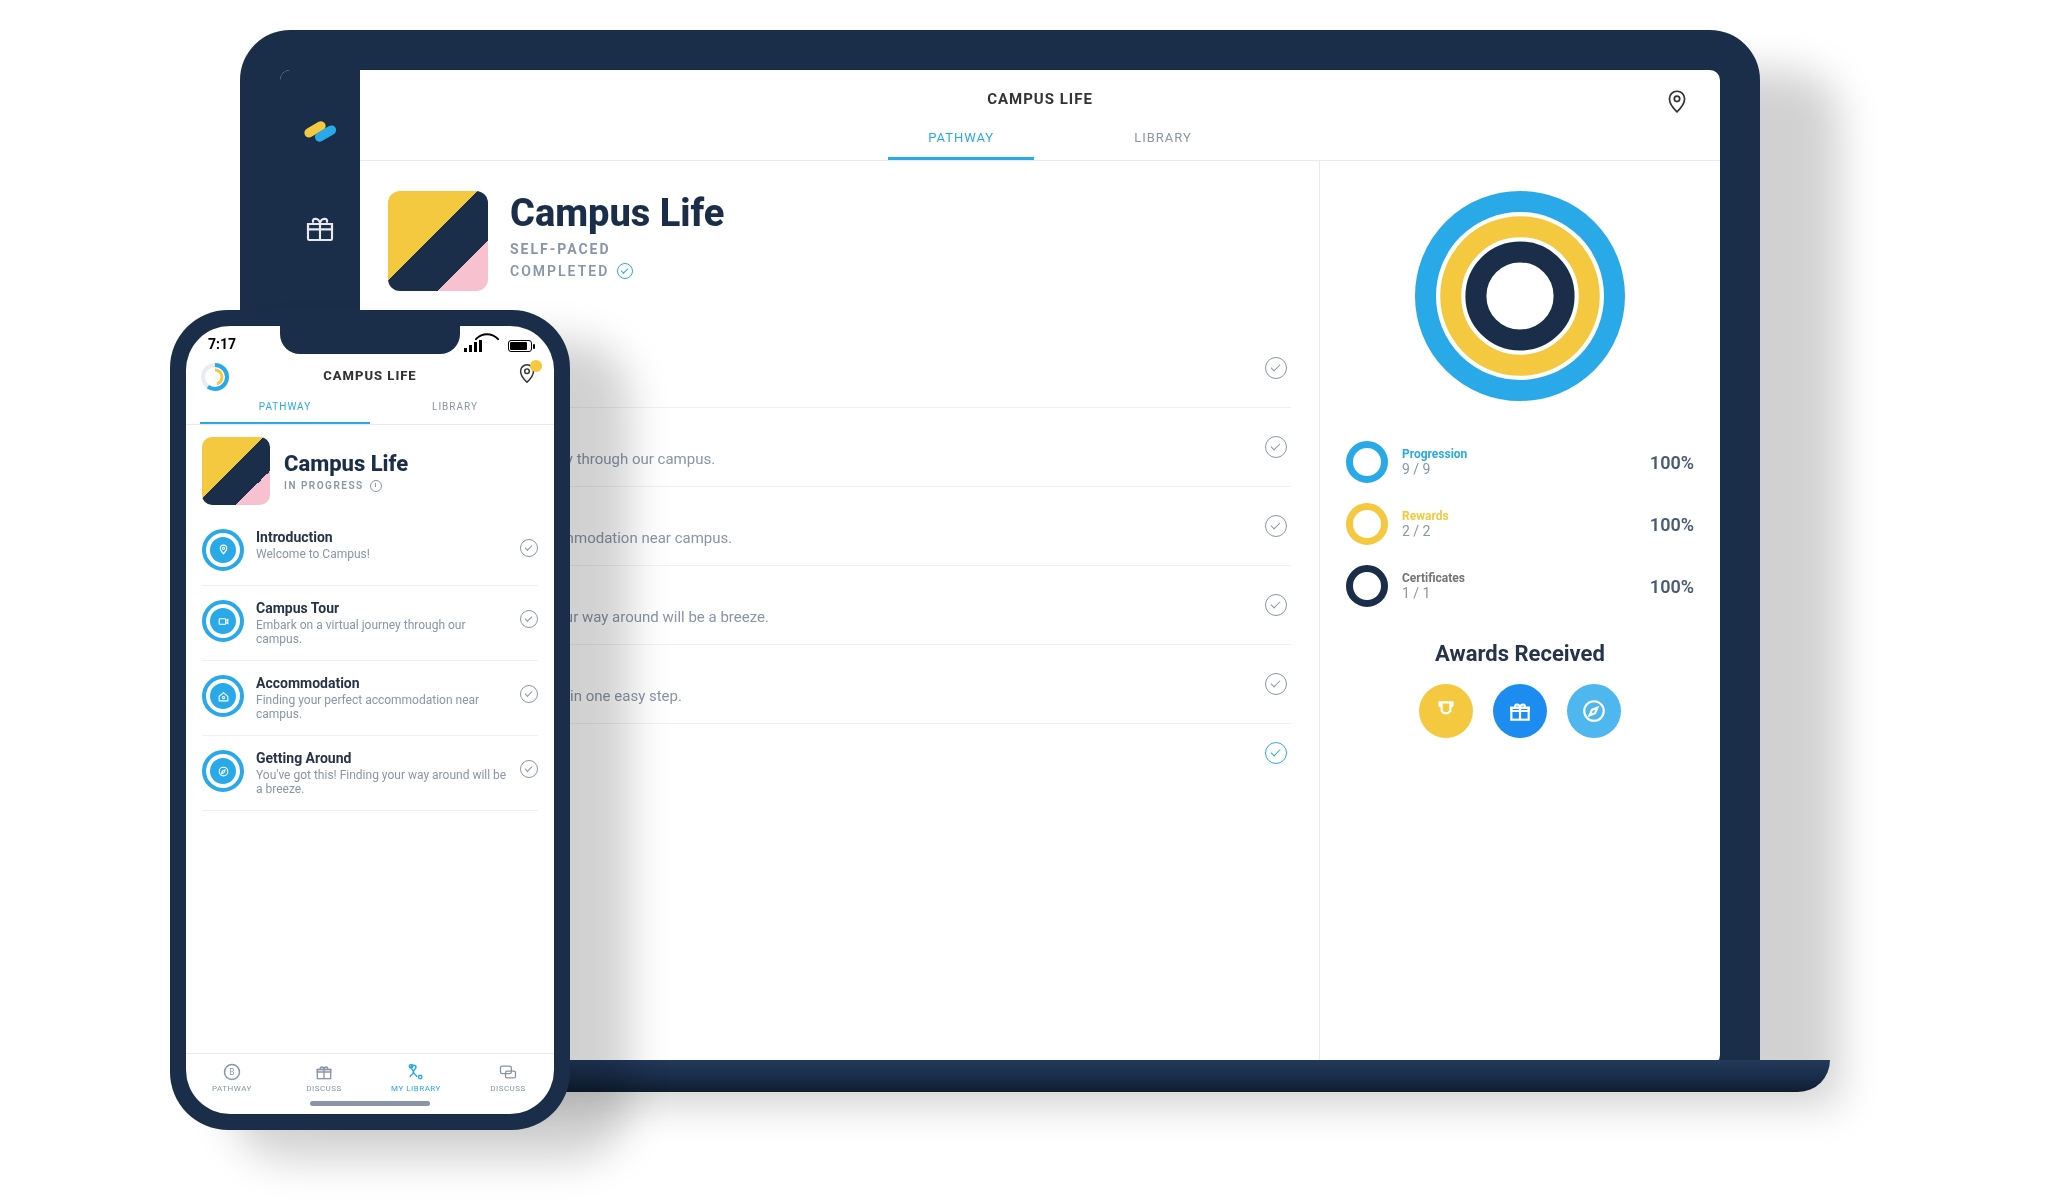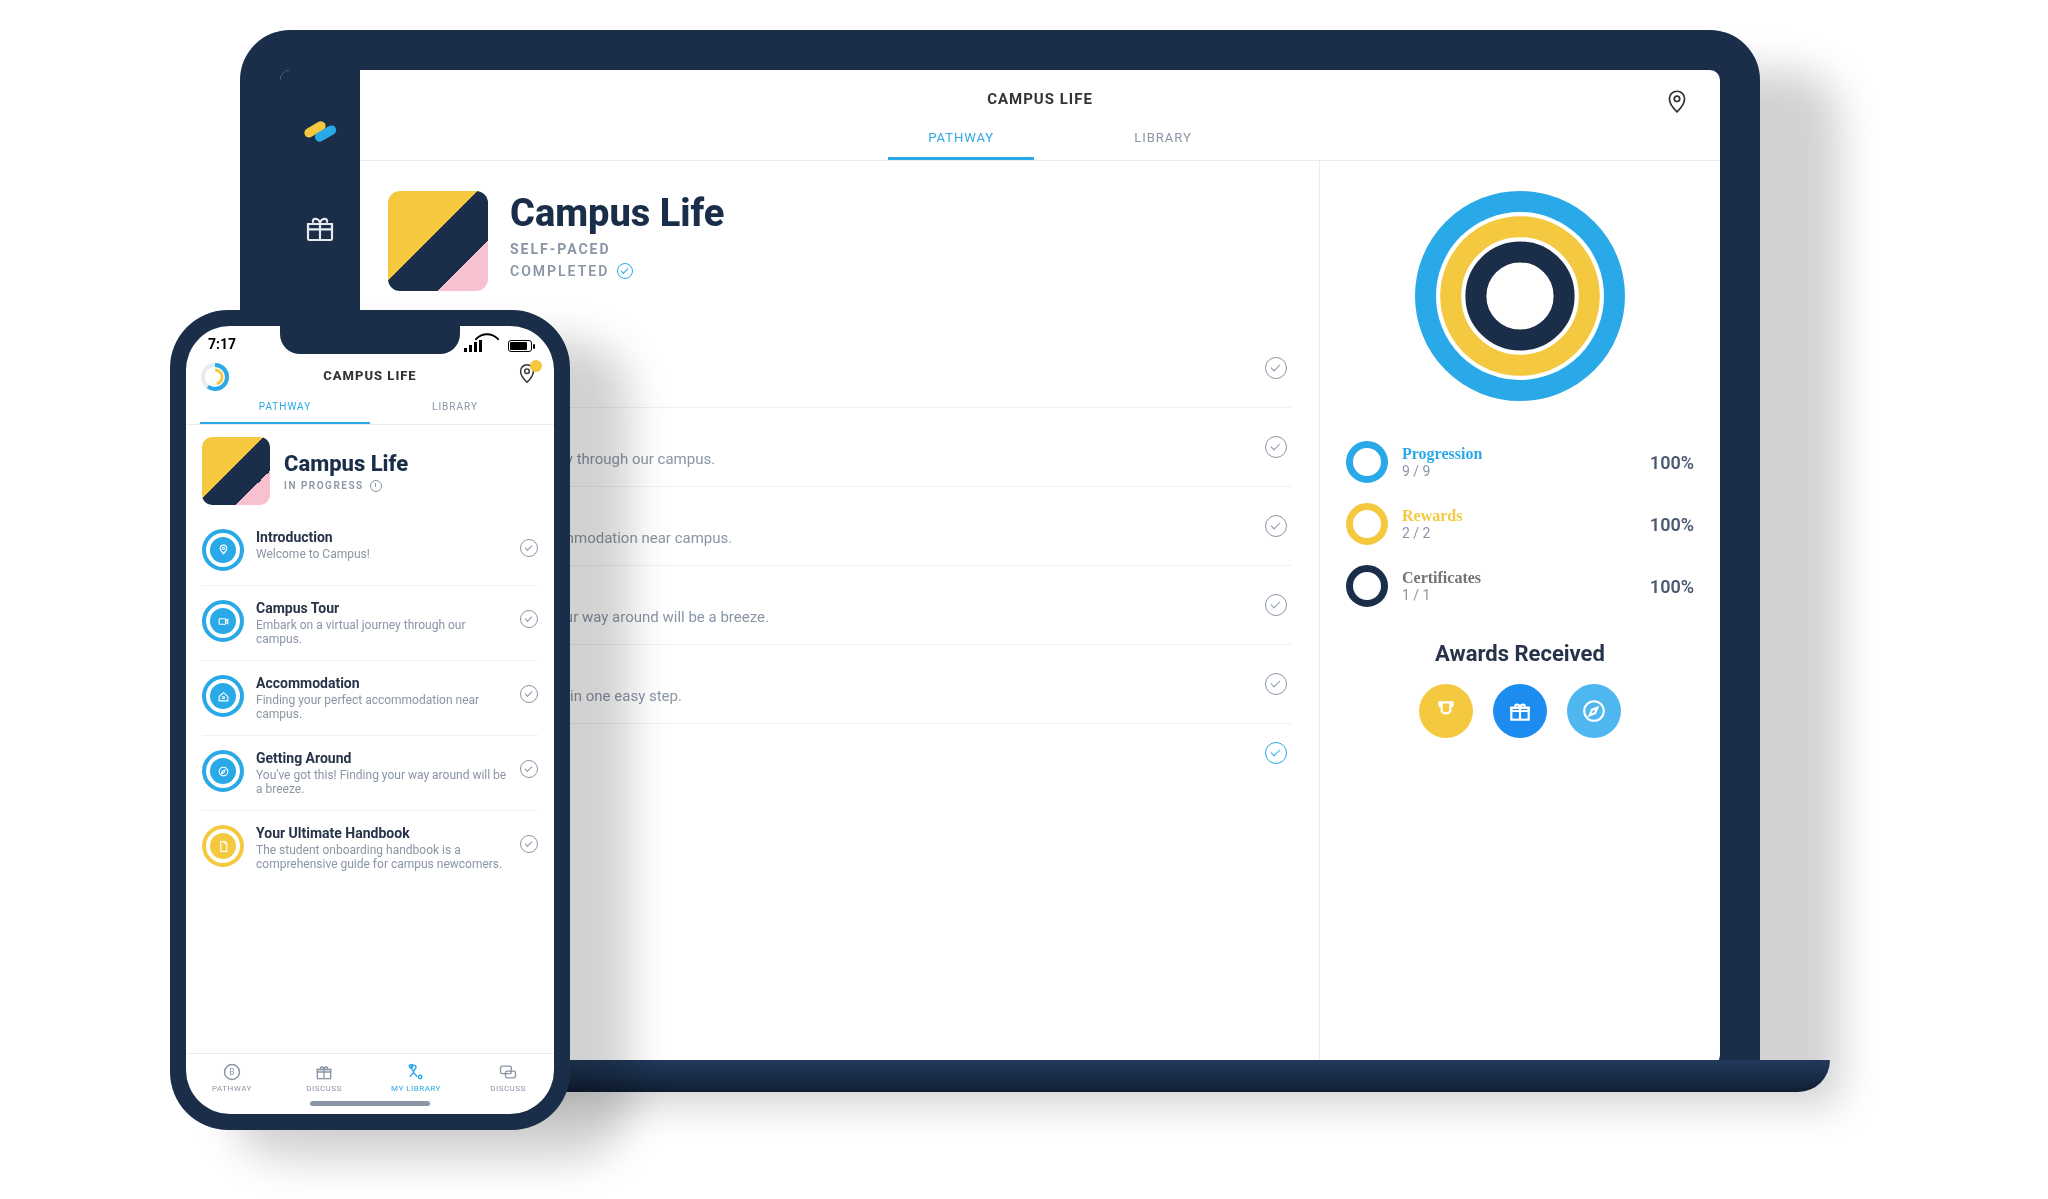--- a/index.html
+++ b/index.html
@@ -238,21 +238,21 @@
   gap: 14px;
   padding: 10px 0;
 }
 .stat-ring {
   width: 42px; height: 42px;
   border-radius: 50%;
   border: 7px solid;
   background: #fff;
 }
 .stat-col { flex: 1; text-align: left; }
-.stat-label { font-size: 16px; font-weight: 700; font-family: Liberation Serif, serif; }
+.stat-label { font-size: 12px; font-weight: 700; }
 .stat-val { font-size: 14px; color: #8a95a5; }
 .stat-pct { font-size: 18px; font-weight: 600; color: #4b5a73; }
 .awards-title {
   font-size: 22px;
   font-weight: 700;
   color: #273349;
   margin-top: 24px;
 }
 .award-badges {
   display: flex;
@@ -725,35 +725,20 @@
                   <path d="M15 9l-2 5-5 2 2-5z"></path>
                 </svg>
             </div>
           </div>
           <div class="ph-row-text">
             <div class="ph-row-title">Getting Around</div>
             <div class="ph-row-sub">You've got this! Finding your way around will be a breeze.</div>
           </div>
           <div class="lap-row-chk"></div>
         </div>
-        <div class="ph-row" style="border:none">
-          <div class="ph-icon" style="border-color:#f4c83f">
-            <div class="ph-icon-inner" style="background:#f4c83f">
-              <svg viewBox="0 0 24 24">
-                  <path d="M7 3h8l3 3v15H7z"></path>
-                  <path d="M15 3v4h4"></path>
-                </svg>
-            </div>
-          </div>
-          <div class="ph-row-text">
-            <div class="ph-row-title">Your Ultimate Handbook</div>
-            <div class="ph-row-sub">The student onboarding handbook is a comprehensive guide for campus newcomers.</div>
-          </div>
-          <div class="lap-row-chk"></div>
-        </div>
       </div>
     </div>
 
     <div class="ph-nav">
       <div class="ph-nav-item">
         <svg viewBox="0 0 24 24" fill="none" stroke="#8a95a5" stroke-width="1.8">
             <circle cx="12" cy="12" r="9"></circle>
             <text x="12" y="16" font-size="10" fill="#8a95a5" text-anchor="middle" stroke="none">B</text>
           </svg>
         <span>PATHWAY</span>

